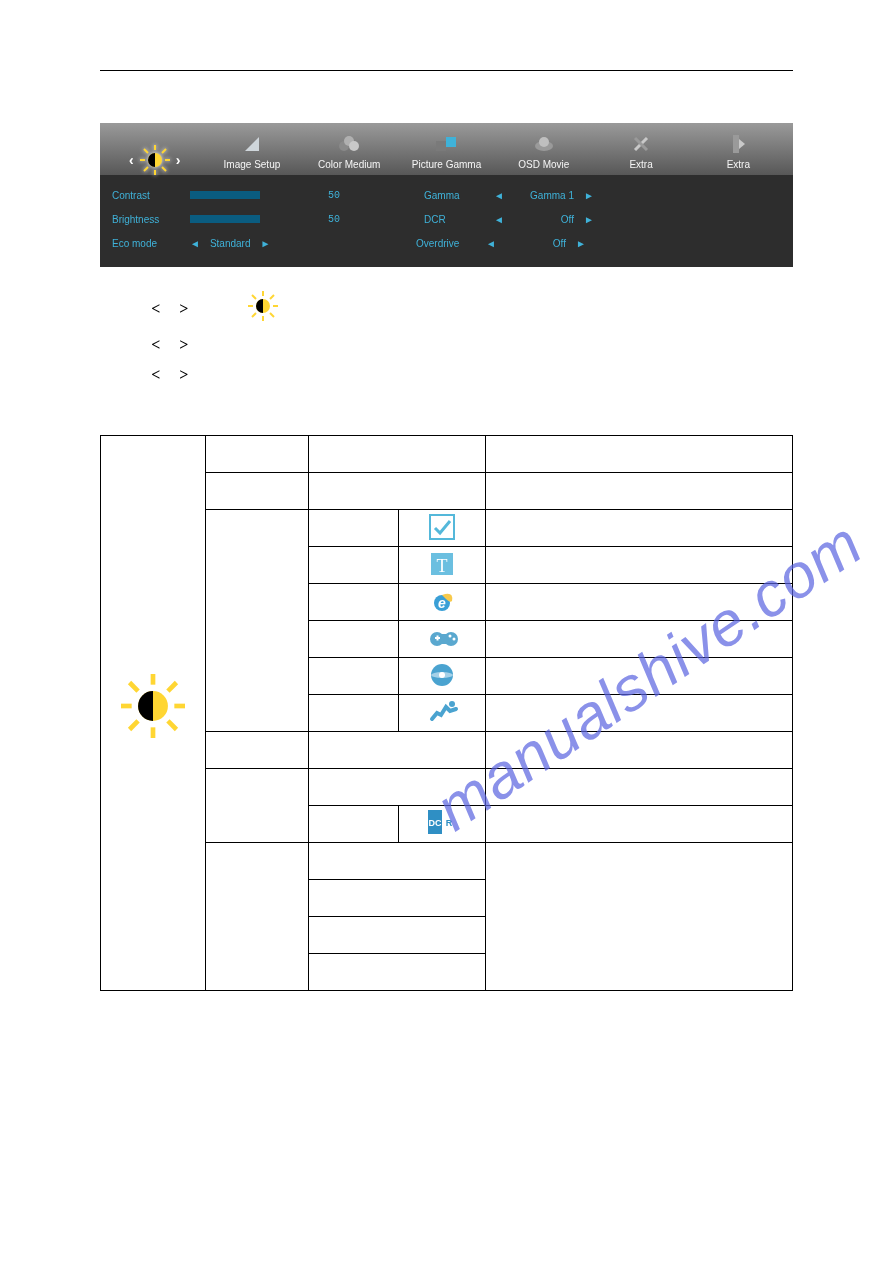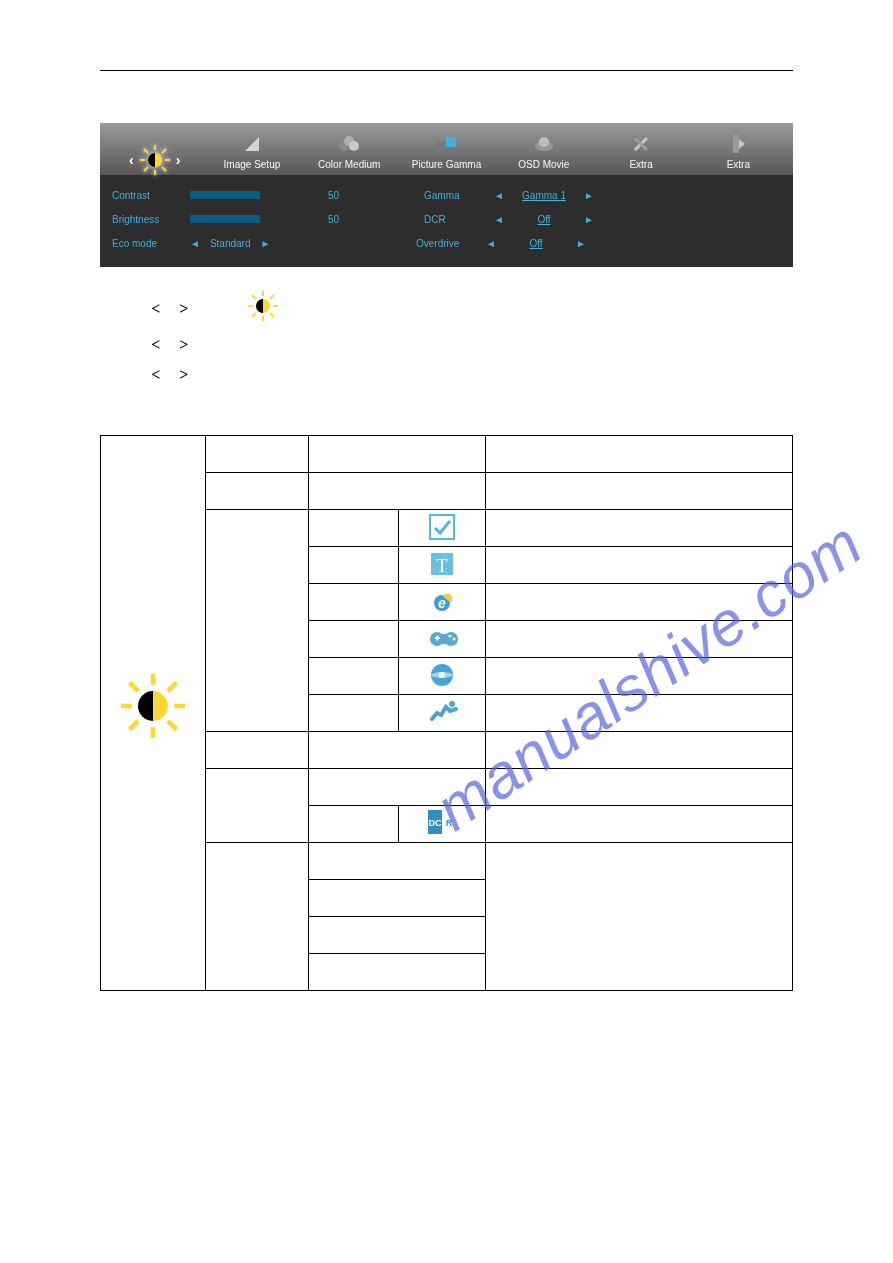--- a/index.html
+++ b/index.html
@@ -63,25 +63,25 @@
   .arrow-lt, .arrow-rt { color:#fff; font-size:14px; font-weight:bold; }
   .osd-body {
     background: #2d2d2d;
     padding: 8px 12px 12px 12px;
   }
   .osd-row { display:flex; align-items:center; height:24px; color:#3fb2d9; font-size:10px; gap:8px; }
   .col-label { width:70px; }
   .col-slider { display:flex; align-items:center; gap:6px; width:130px; }
   .slider-track { width:70px; height:8px; background:#0a5c80; position:relative; }
   .slider-fill { width:50%; height:100%; background:#30a9df; }
-  .col-val { width:20px; }
+  .col-val { width:20px;font-family:Liberation Mono, monospace; }
   .col-spacer { width:60px; }
   .col-setting { width:60px; }
   .col-arrow { width:14px; text-align:center; color:#3fb2d9; font-size:10px; }
-  .col-choice { width:60px; text-align:center;text-decoration:underline; }
+  .col-choice { width:60px; text-align:right; }
   .lr-pair { display:flex; align-items:center; gap:10px; }
   .lr-pair .tri { color:#3fb2d9; font-size:10px; }
 
   .instructions {
     margin-top: 24px;
     font-size: 13px;
     color: #fff;
     line-height: 1.9;
   }
   .instructions .inline-sun { display:inline-block; vertical-align: middle; margin: 0 4px; }

